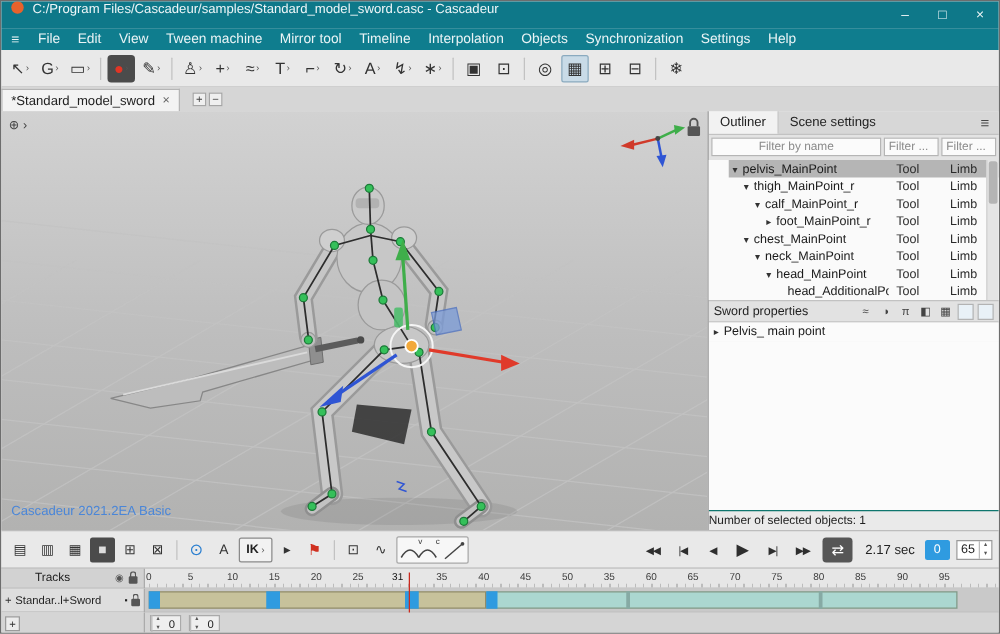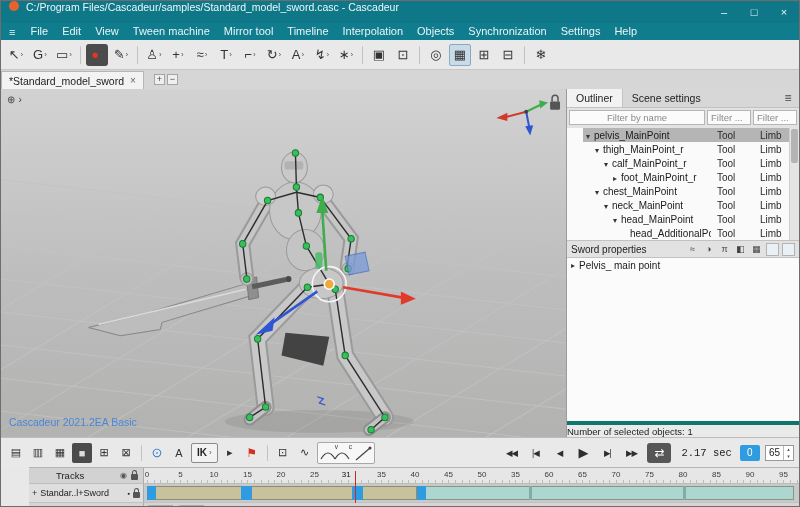--- a/index.html
+++ b/index.html
@@ -61,48 +61,48 @@
   .orow .c-type,.orow .c-track { padding-left:6px; color:#2a2a2a; }
   .vscroll { position:absolute; top:0; right:0; bottom:0; width:10px; background:#e4e4e4; border-left:1px solid #cfcfcf; }
   .vthumb { position:absolute; top:1px; left:1px; width:7px; height:34px; background:#b4b4b4; border-radius:2px; }
   .props-head { height:18px; background:#e2e2e2; border-top:1px solid #c2c2c2; border-bottom:1px solid #c2c2c2; display:flex; align-items:center; font-size:10px; color:#222; padding:0 4px; gap:3px; }
   .props-title { margin-right:auto; }
   .pic { font-size:9px; color:#444; width:13px; text-align:center; }
   .pbtn { width:13px; height:13px; border:1px solid #b3b3b3; background:#e9f1f7; }
   .props-row { height:15px; background:#fbfbfb; font-size:10px; color:#1a1a1a; display:flex; align-items:center; padding-left:4px; gap:4px; }
   .props-row .exp { font-size:8px; color:#333; }
   .props-fill { flex:1 1 auto; background:#fbfbfb; }
-  .statusbar { height:16px; border-top:4px solid #0f766e; background:#eaeaea; font-size:9.5px; color:#222; display:flex; align-items:center; padding:0 0; }
+  .statusbar { height:16px; border-top:1px solid #0f766e; background:#eaeaea; font-size:9.5px; color:#222; display:flex; align-items:center; padding:0 0; }
 
   
   .bottombar { height:30px; background:#e9e9e9; border-top:1px solid #bdbdbd; display:flex; align-items:center; padding:0 5px; gap:2px; flex:0 0 auto; }
   .bbtn { height:20px; min-width:20px; display:flex; align-items:center; justify-content:center; color:#333; font-size:11px; border-radius:2px; padding:0 2px; }
   .bbtn.darkbtn { background:#4b4b4b; color:#ddd; }
   .bbtn.blue { color:#2b7fd0; font-size:13px; }
   .bbtn.red { color:#d03020; font-size:12px; }
   .bbtn.sep { min-width:1px; width:1px; height:16px; background:#c2c2c2; padding:0; margin:0 3px; }
   .ik-btn { height:20px; border:1px solid #8a8a8a; background:#f2f2f2; border-radius:2px; display:flex; align-items:center; gap:2px; padding:0 5px; font-size:10px; font-weight:bold; color:#222; }
   .ik-btn .chv { font-size:8px; font-weight:normal; color:#555; }
   .curvew { position:relative; width:58px; height:22px; background:#f7f7f7; border:1px solid #a8a8a8; border-radius:2px; }
   .curvew .cl { position:absolute; top:0; font-size:6.5px; color:#333; }
   .curvew .cl.v { left:17px; } .curvew .cl.c { left:31px; }
   .pb-cluster { margin-left:auto; display:flex; align-items:center; gap:2px; }
   .pbtn2 { height:20px; min-width:22px; display:flex; align-items:center; justify-content:center; font-size:8.5px; color:#2e2e2e; border-radius:2px; letter-spacing:-1px; }
   .pbtn2.play { font-size:13px; letter-spacing:0; }
   .loop-btn { height:20px; width:24px; display:flex; align-items:center; justify-content:center; background:#565656; color:#fff; font-size:12px; border-radius:3px; margin-left:3px; }
-  .time-label { font-size:10.5px; color:#222; margin:0 6px 0 8px; white-space:nowrap;font-family:Liberation Mono, monospace; }
+  .time-label { font-size:10.5px; color:#222; margin:0 6px 0 8px; white-space:nowrap; }
   .fld-blue { min-width:20px; height:16px; background:#2f9be0; color:#fff; font-size:10px; display:flex; align-items:center; justify-content:center; border-radius:2px; padding:0 3px; }
   .fld-end { height:16px; background:#fff; border:1px solid #999; display:flex; align-items:center; margin-left:3px; }
   .fld-end .val { font-size:10px; color:#222; padding:0 3px; }
   .spincol { display:flex; flex-direction:column; border-left:1px solid #bbb; }
   .spincol i { font-style:normal; font-size:5px; line-height:7px; width:9px; text-align:center; color:#555; }
   .spincol i.up::before { content:"▴"; } .spincol i.dn::before { content:"▾"; }
 
   
-  .timeline { position:relative; height:39px; flex:0 0 auto; display:grid; grid-template-columns:115px 1fr; grid-template-rows:16px 19px 17px; --ppf:6.7; border-top:1px solid #b5b5b5;margin-left:28px; }
+  .timeline { position:relative; height:52px; flex:0 0 auto; display:grid; grid-template-columns:115px 1fr; grid-template-rows:16px 19px 17px; --ppf:6.7; border-top:1px solid #b5b5b5; }
   .tracks-head { background:#d2d2d2; border-right:1px solid #ababab; border-bottom:1px solid #bdbdbd; display:flex; align-items:center; font-size:9.5px; color:#222; padding:0 5px; gap:4px; }
   .tracks-head .lbl { margin:0 auto 0 22px; }
   .eye { font-size:8px; color:#555; }
   .mlock { width:7px; height:6px; background:#555; border-radius:1px; position:relative; margin-top:3px; }
   .mlock::before { content:""; position:absolute; left:1px; top:-4px; width:3px; height:4px; border:1px solid #555; border-bottom:none; border-radius:3px 3px 0 0; }
   .ruler { position:relative; background:#e6e6e6; border-bottom:1px solid #bdbdbd; background-image:repeating-linear-gradient(90deg,#bcbcbc 0 1px,transparent 1px calc(var(--ppf)*1px)); background-size:100% 3px; background-position:3px 100%; background-repeat:no-repeat, repeat-x; }
   .ruler-num { position:absolute; top:2px; font-size:8px; color:#3c3c3c; left:calc(3px + var(--frame) * var(--ppf) * 1px); transform:translateX(-50%); }
   .track-label { background:#dedede; border-right:1px solid #ababab; border-bottom:1px solid #c2c2c2; display:flex; align-items:center; font-size:9px; color:#222; padding:0 3px; gap:3px; white-space:nowrap; overflow:hidden; }
   .track-label .exp { font-size:9px; color:#333; }
   .track-label .mk { font-size:7px; color:#222; margin-left:auto; }

